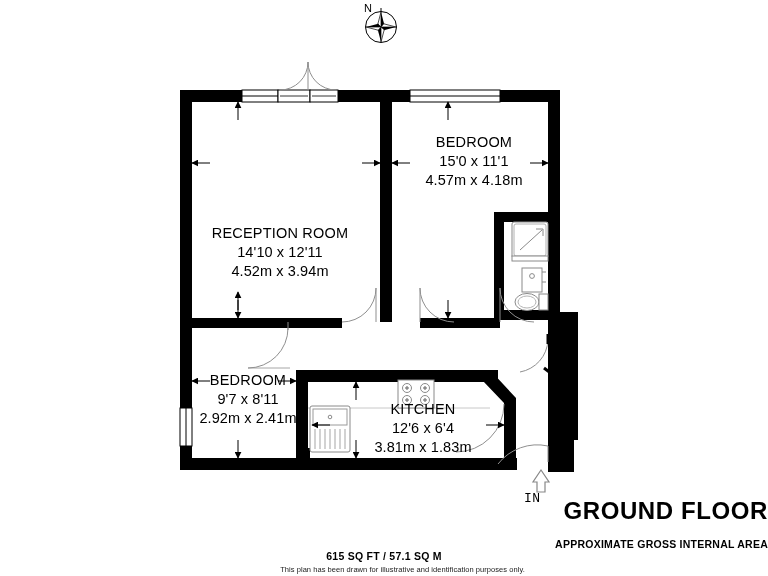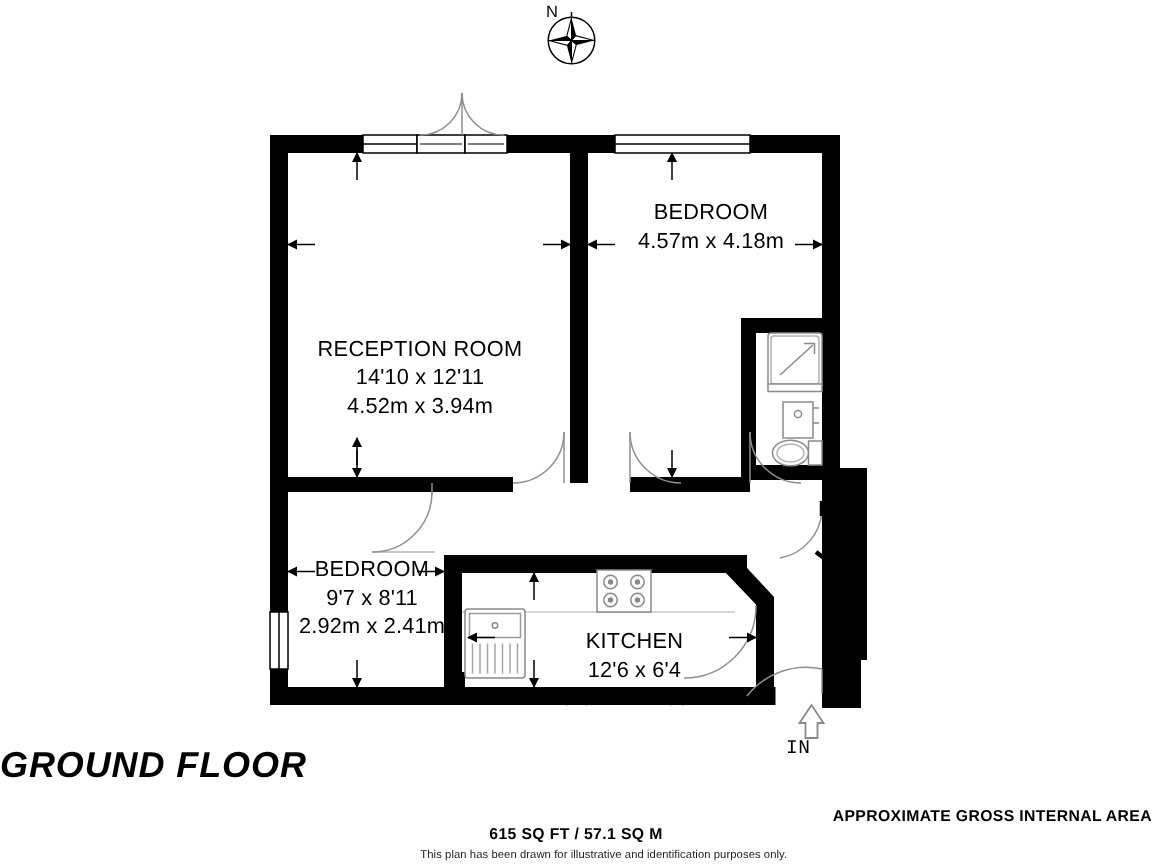--- a/index.html
+++ b/index.html
@@ -41,25 +41,24 @@
     text-align: center;
     white-space: nowrap;
     color: #000000;
   }
   .room-block div { line-height: 1.30; }
   #title-ground-floor {
     position: absolute;
     left: 0;
     right: 0;
     top: 497px;
-    text-align: left;
+    text-align: right;
     font-size: 24px;
     font-weight: bold;
     letter-spacing: 0.6px;
-    font-style: italic;
   }
   #area-line1 {
     position: absolute;
     left: 0; right: 0;
     top: 538px;
     text-align: right;
     font-size: 10.5px;
     font-weight: bold;
     letter-spacing: 0.25px;
   }
@@ -317,30 +316,31 @@
   </svg>
 
   <div class="room-block" style="left:182px; top:180px; width:196px;margin-top:44px;">
     <div class="room-name">RECEPTION ROOM</div>
     <div class="room-dim">14'10 x 12'11</div>
     <div class="room-dim">4.52m x 3.94m</div>
   </div>
 
   <div class="room-block" style="left:398px; top:133px; width:152px;">
     <div class="room-name">BEDROOM</div>
+    <div class="room-dim">15'0 x 11'1</div>
     <div class="room-dim">4.57m x 4.18m</div>
   </div>
 
   <div class="room-block" style="left:178px; top:371px; width:140px;">
     <div class="room-name">BEDROOM</div>
     <div class="room-dim">9'7 x 8'11</div>
     <div class="room-dim">2.92m x 2.41m</div>
   </div>
 
-  <div class="room-block" style="left:355px; top:419px; width:136px;text-align:center;">
+  <div class="room-block" style="left:355px; top:400px; width:136px;text-align:center;">
     <div class="room-name">KITCHEN</div>
     <div class="room-dim">12'6 x 6'4</div>
     <div class="room-dim">3.81m x 1.83m</div>
   </div>
 
   <div id="compass-n">N</div>
 
   <div id="in-label">IN</div>
 
   <div id="title-ground-floor">GROUND FLOOR</div>

